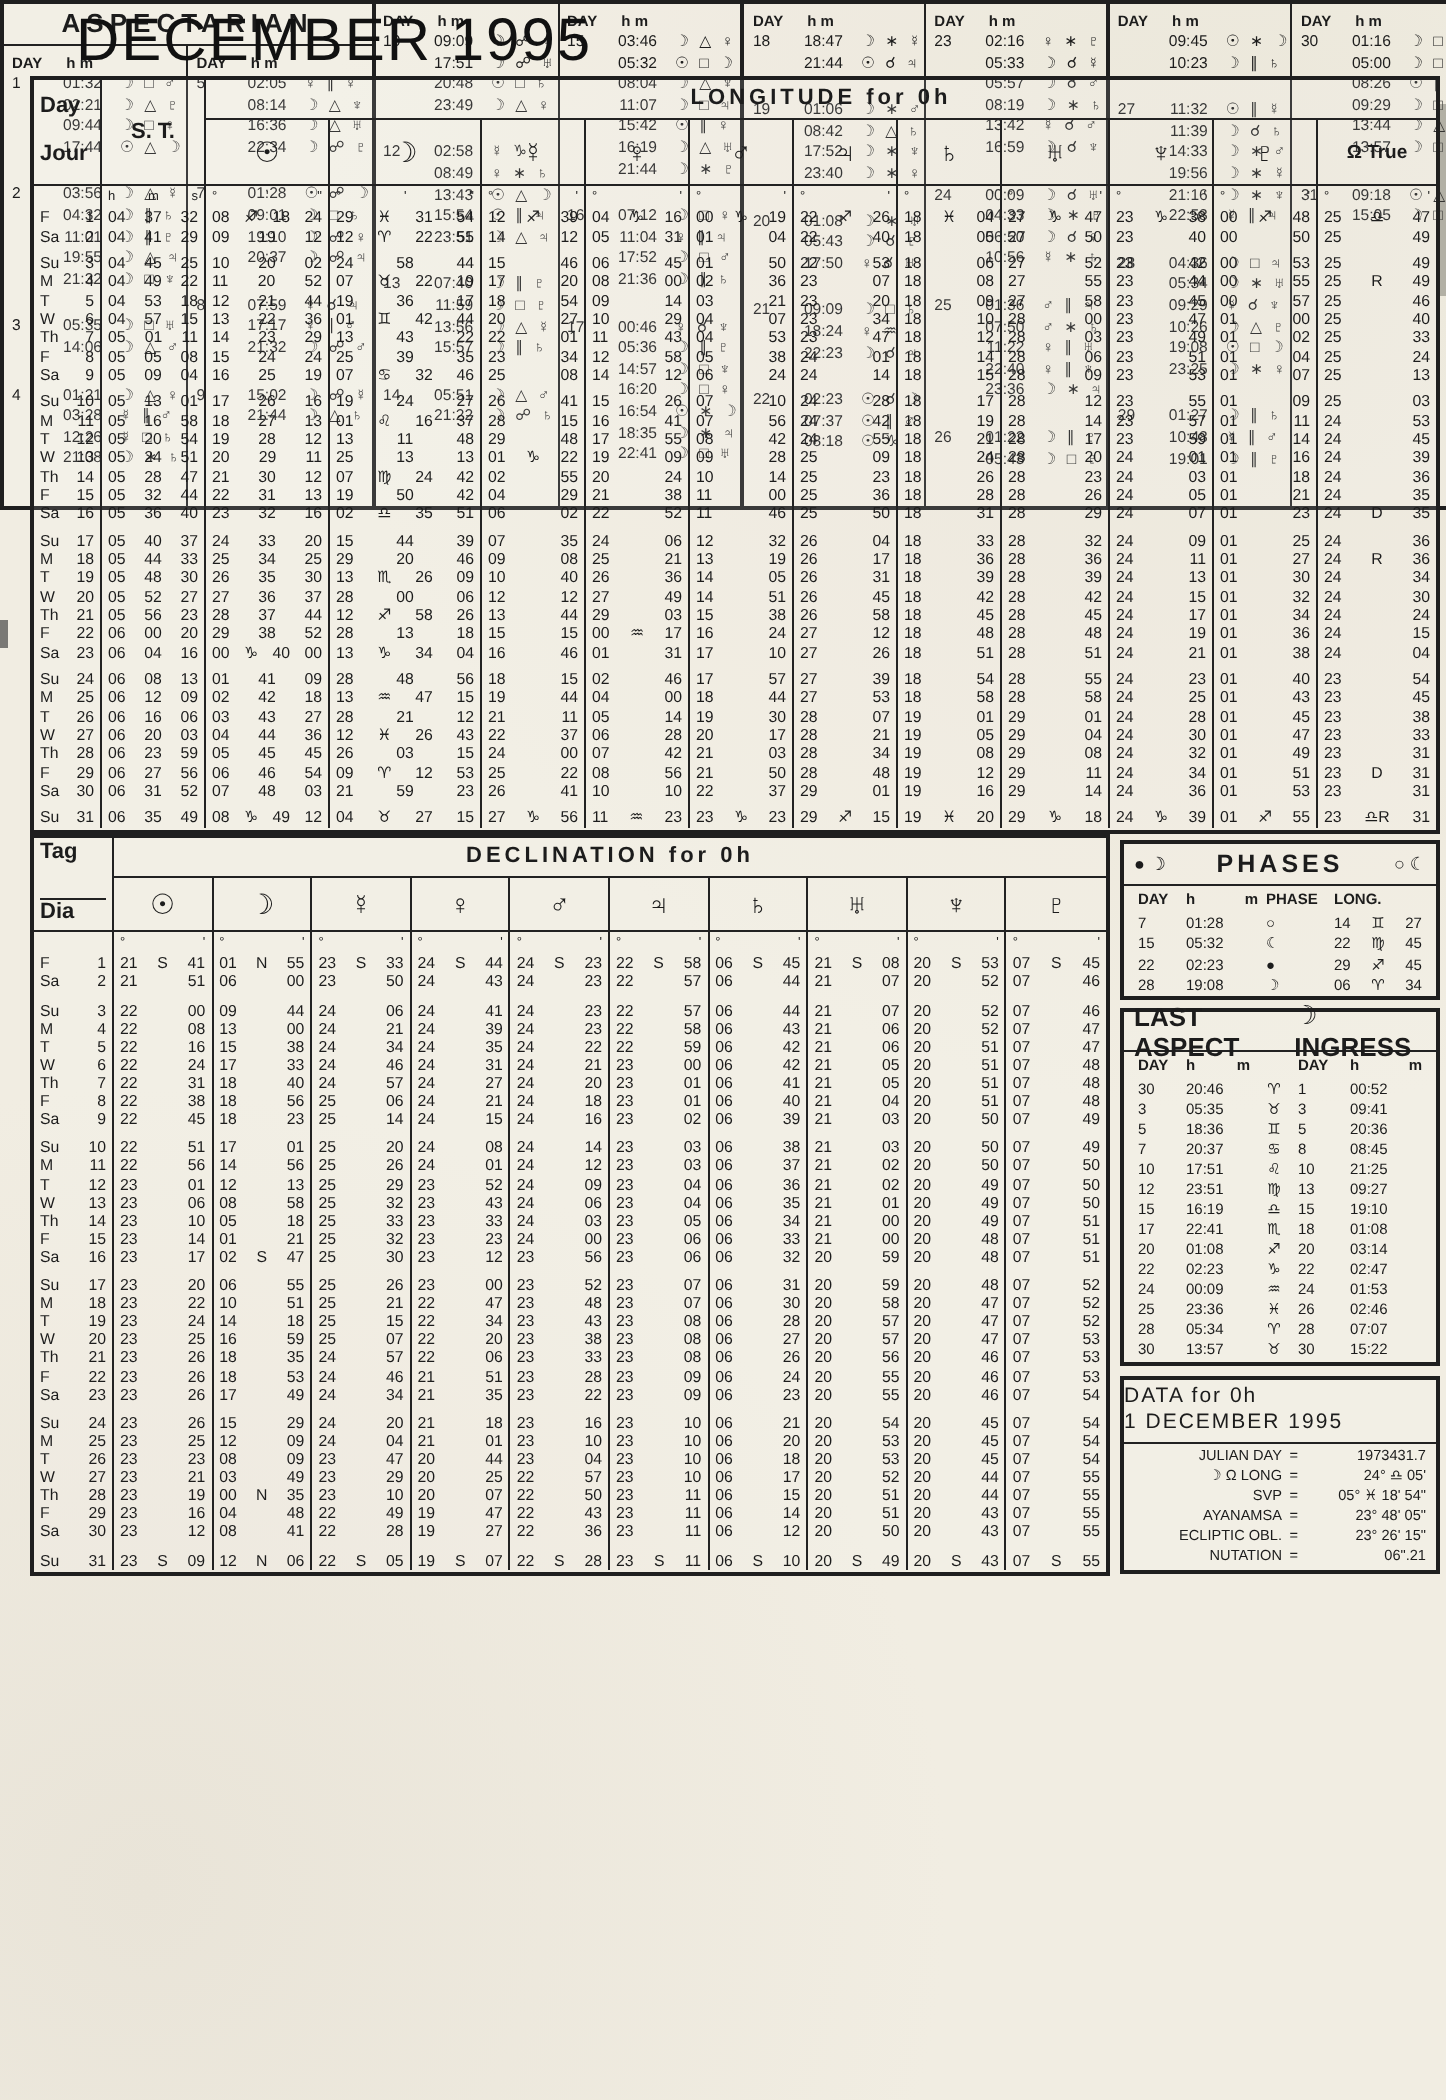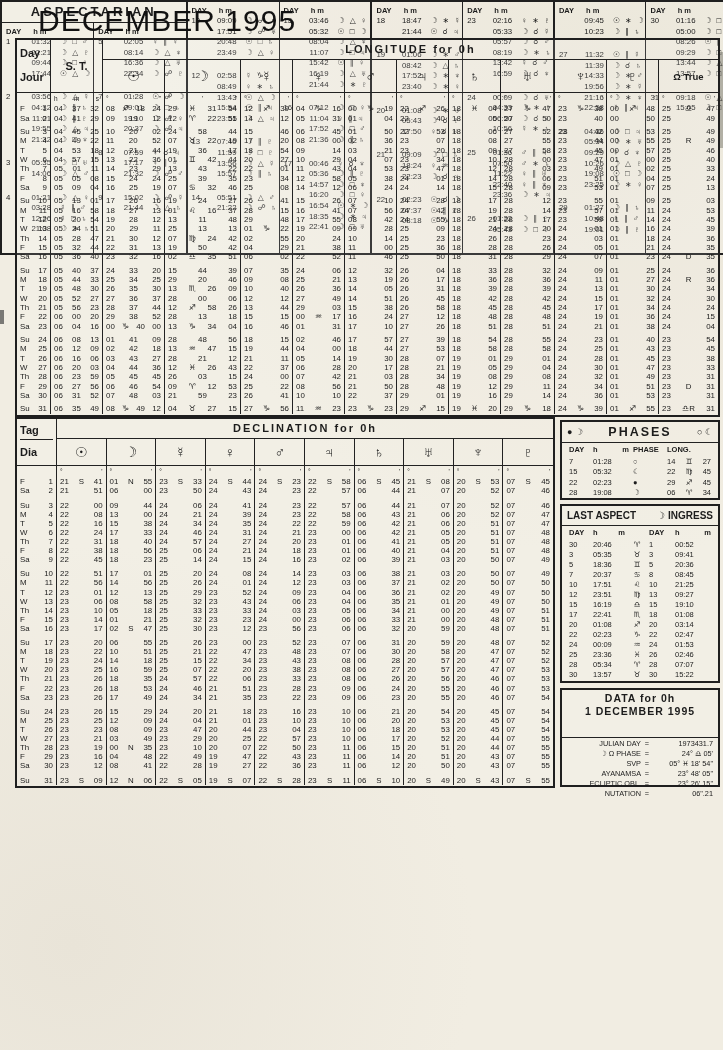--- a/index.html
+++ b/index.html
@@ -16,21 +16,21 @@
        --cols:34px 52px 62px 76px 52px 52px 52px 52px 52px 54px 52px 52px 1fr;
        --pcols:62px 76px 52px 52px 52px 52px 52px 54px 52px 52px 1fr;}
   .dec{left:15px;top:417px;width:540px;height:371px;
        --cols:40px 1fr 1fr 1fr 1fr 1fr 1fr 1fr 1fr 1fr 1fr;
        --pcols:1fr 1fr 1fr 1fr 1fr 1fr 1fr 1fr 1fr 1fr;}
   .ehead{display:grid;border-bottom:1.2px solid #222;}
   .lon .ehead{grid-template-columns:34px 52px 1fr;height:52px;}
   .dec .ehead{grid-template-columns:40px 1fr;height:46px;}
   .daycell{border-right:1.2px solid #222;display:flex;flex-direction:column;justify-content:space-around;
            padding:2px 3px;font-weight:bold;font-size:11px;line-height:1.05;}
-  .dec .daycell div:first-child{border-bottom:1px solid #222;padding-bottom:2px;}
+  .dec .daycell div:first-child{border-bottom:1px solid #222;padding-bottom:16px;}
   .stcell{border-right:1.2px solid #222;display:flex;align-items:center;justify-content:center;
           font-weight:bold;font-size:11px;text-align:right;}
   .eright{display:flex;flex-direction:column;}
   .etitle{border-bottom:1px solid #222;text-align:center;font-weight:bold;font-size:11px;
           letter-spacing:2px;height:19px;line-height:19px;}
   .planets{flex:1;display:grid;}
   .lon .planets{grid-template-columns:var(--pcols);}
   .dec .planets{grid-template-columns:var(--pcols);}
   .pcell{border-right:1.2px solid #222;display:flex;align-items:center;justify-content:center;
          font-size:14px;}
@@ -55,28 +55,28 @@
   .bar{display:flex;justify-content:space-between;align-items:center;border-bottom:1.5px solid #222;
        padding:0 5px;font-weight:bold;}
   .ph .bar{height:20px;}
   .ph .bar .mid{font-size:12.5px;letter-spacing:2px;}
   .ph .bar .side{font-size:9px;}
   .ph-row{display:grid;grid-template-columns:24px 40px 34px 1fr;padding:0 5px;height:10.5px;align-items:center;}
   .ph-row.head{font-weight:bold;height:13px;font-size:7px;}
   .ph-row .cell{border-right:none;padding:0 2px;font-size:7.5px;}
 
   .ing{left:560px;top:504px;width:160px;height:179px;font-size:7.5px;}
-  .ing .bar{height:19px;font-size:10px;}
+  .ing .bar{height:19px;font-size:13px;}
   .in-row{display:grid;grid-template-columns:24px 34px 22px 26px 1fr;padding:0 6px;height:10px;align-items:center;}
   .in-row.head{font-weight:bold;height:13px;font-size:7px;}
   .in-row .cell{border-right:none;padding:0 1px;font-size:7.5px;}
   .in-row .cell:nth-child(3){justify-content:center;}
 
   .d0{left:560px;top:688px;width:160px;height:99px;}
-  .d0-title{border-bottom:1.5px solid #222;text-align:center;font-weight:bold;padding:2px 0 19px;}
+  .d0-title{border-bottom:1.5px solid #222;font-weight:normal;padding:2px 0 3px;}
   .d0-title div{font-size:10.5px;line-height:13px;letter-spacing:1px;}
   .d-row{display:grid;grid-template-columns:74px 8px 1fr;padding:0 5px;font-size:7.3px;height:10px;
          align-items:center;white-space:nowrap;text-align:right;}
 
   
   .asp{left:6px;top:793px;width:714px;height:255px;border:none;display:flex;}
   .asp-box{flex:1;border:2px solid #1f1f1f;box-sizing:border-box;margin-left:-2px;display:flex;
            flex-direction:column;background:rgba(255,255,255,0.12);}
   .asp-box:first-child{margin-left:0;}
   .asp-title{height:20px;border-bottom:1.5px solid #222;text-align:center;font-weight:bold;
@@ -4014,21 +4014,21 @@
       <div>DATA for 0h</div>
       <div>1 DECEMBER 1995</div>
     </div>
     <div id="d0-body">
         <div class="d-row">
           <span>JULIAN DAY</span>
           <span>=</span>
           <span>1973431.7</span>
         </div>
         <div class="d-row">
-          <span>☽ Ω PHASE</span>
+          <span>☽ Ω LONG</span>
           <span>=</span>
           <span>24° ♎ 05'</span>
         </div>
         <div class="d-row">
           <span>SVP</span>
           <span>=</span>
           <span>05° ♓ 18' 54"</span>
         </div>
         <div class="d-row">
           <span>AYANAMSA</span>

